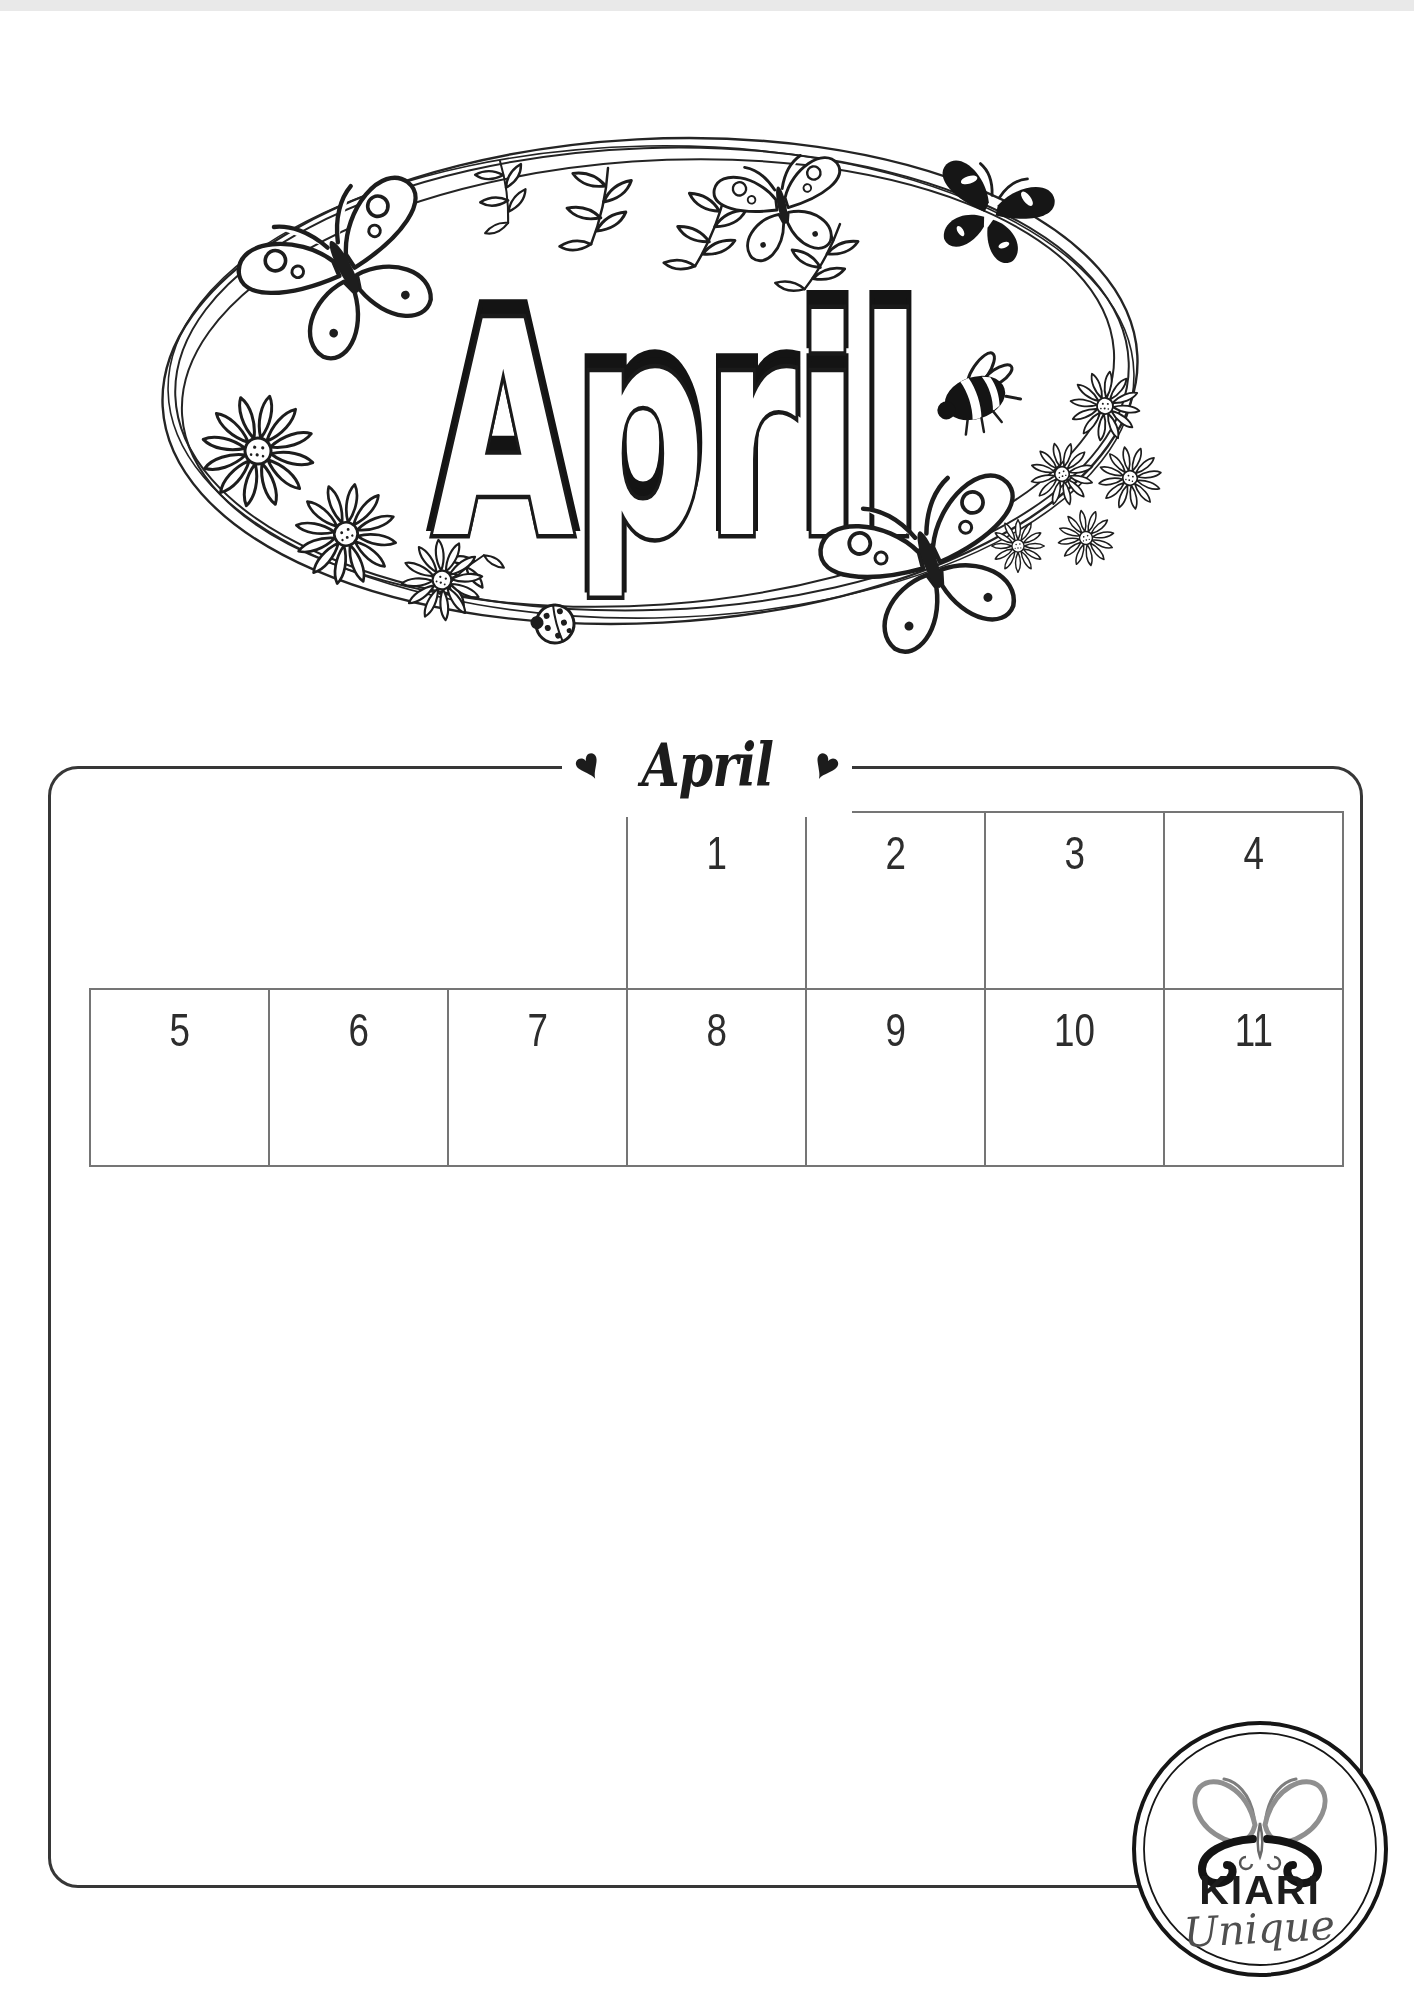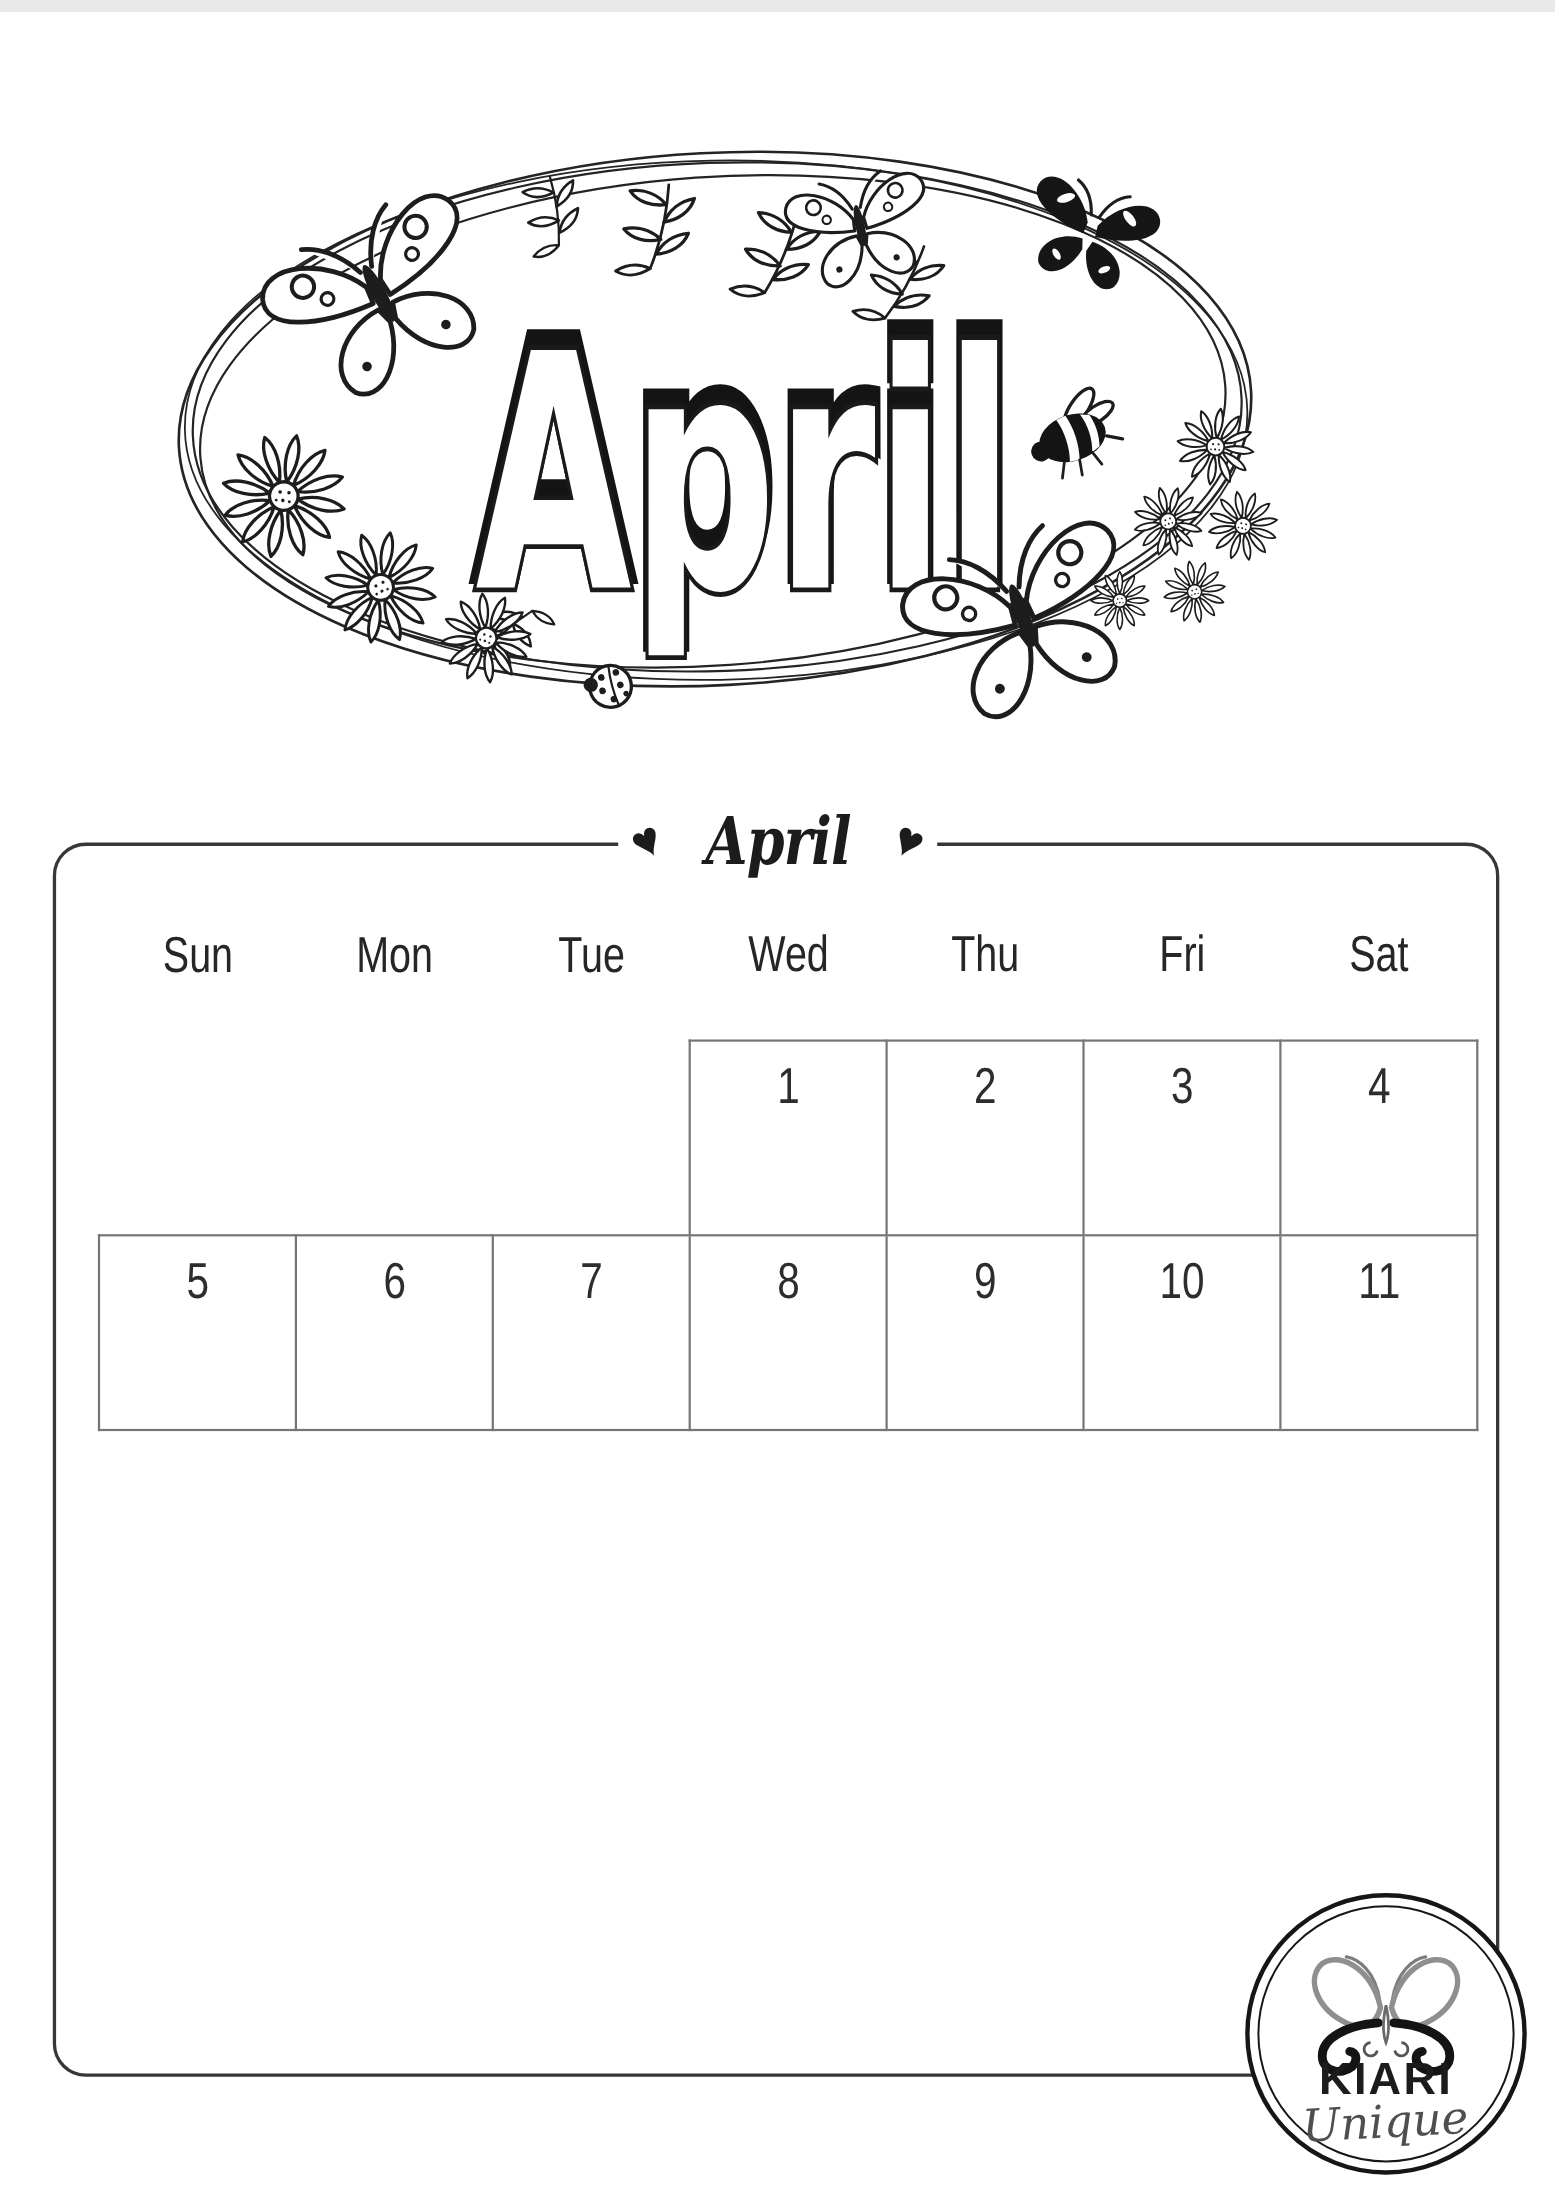--- a/index.html
+++ b/index.html
@@ -185,29 +185,20 @@
   <div class="cal-border"></div>
 
   <div class="cal-title">
     <span class="heart hl">♥</span>
     <span class="word">April</span>
     <span class="heart hr">♥</span>
   </div>
 
   <table class="cal-grid">
     <tbody>
-        <tr>
-      <th><span class="dow">Sun</span></th>
-      <th><span class="dow">Mon</span></th>
-      <th><span class="dow">Tue</span></th>
-      <th><span class="dow">Wed</span></th>
-      <th><span class="dow">Thu</span></th>
-      <th><span class="dow">Fri</span></th>
-      <th><span class="dow">Sat</span></th>
-    </tr>
     <tr>
       <td class="ghost"></td>
       <td class="ghost"></td>
       <td class="ghost"></td>
       <td><span class="num">1</span></td>
       <td><span class="num">2</span></td>
       <td><span class="num">3</span></td>
       <td><span class="num">4</span></td>
     </tr>
     <tr>

